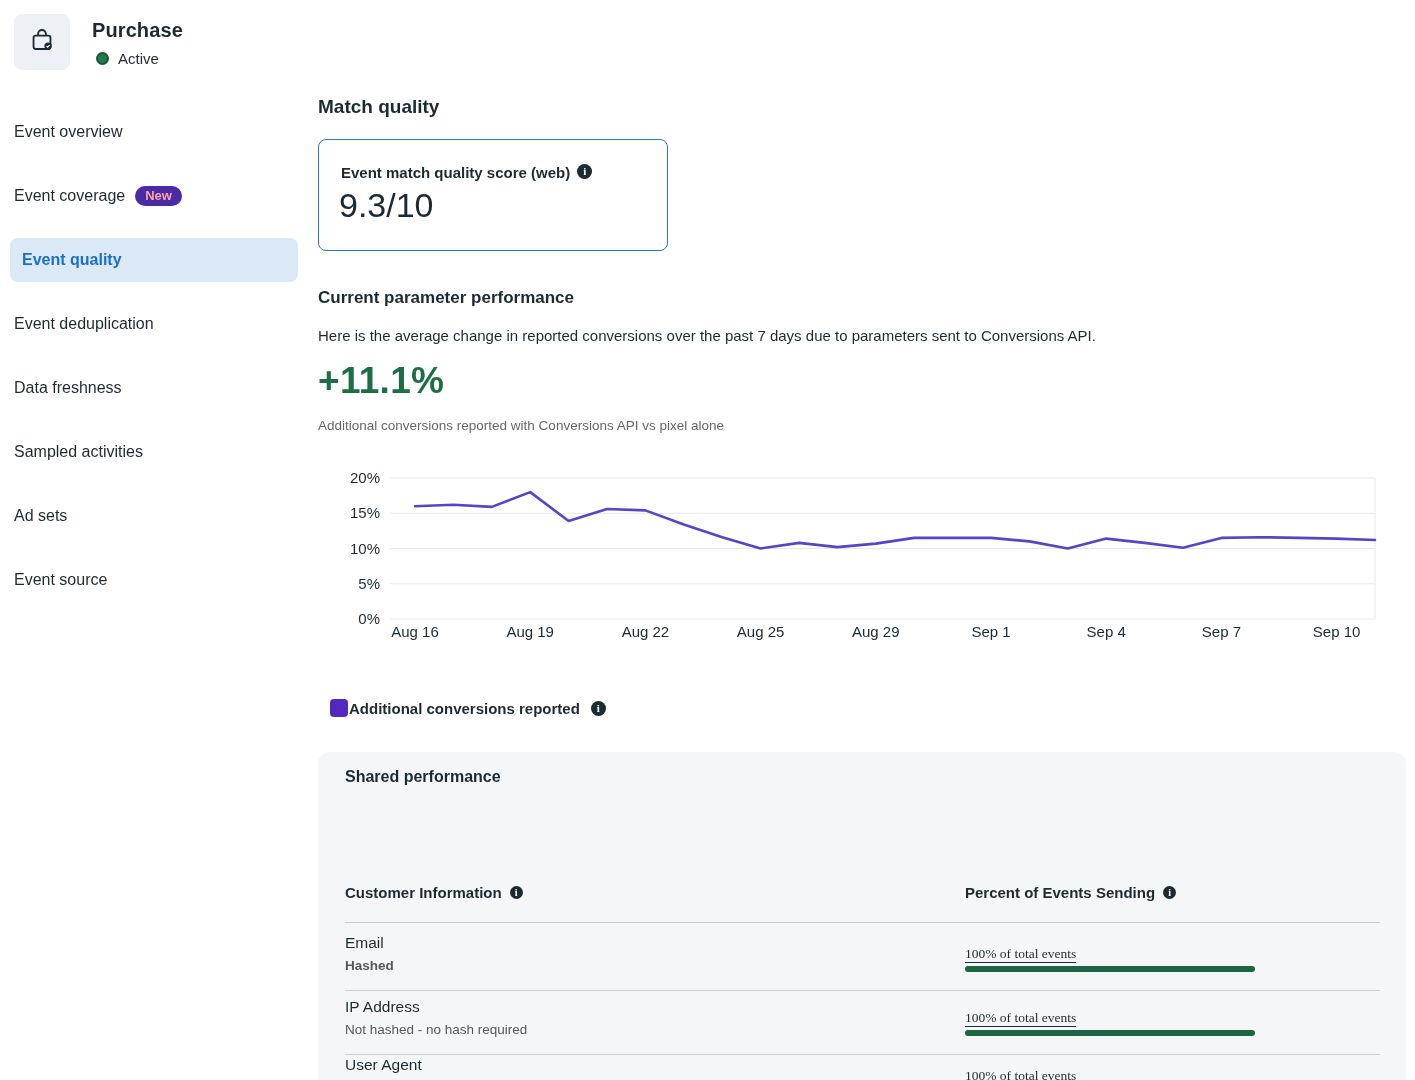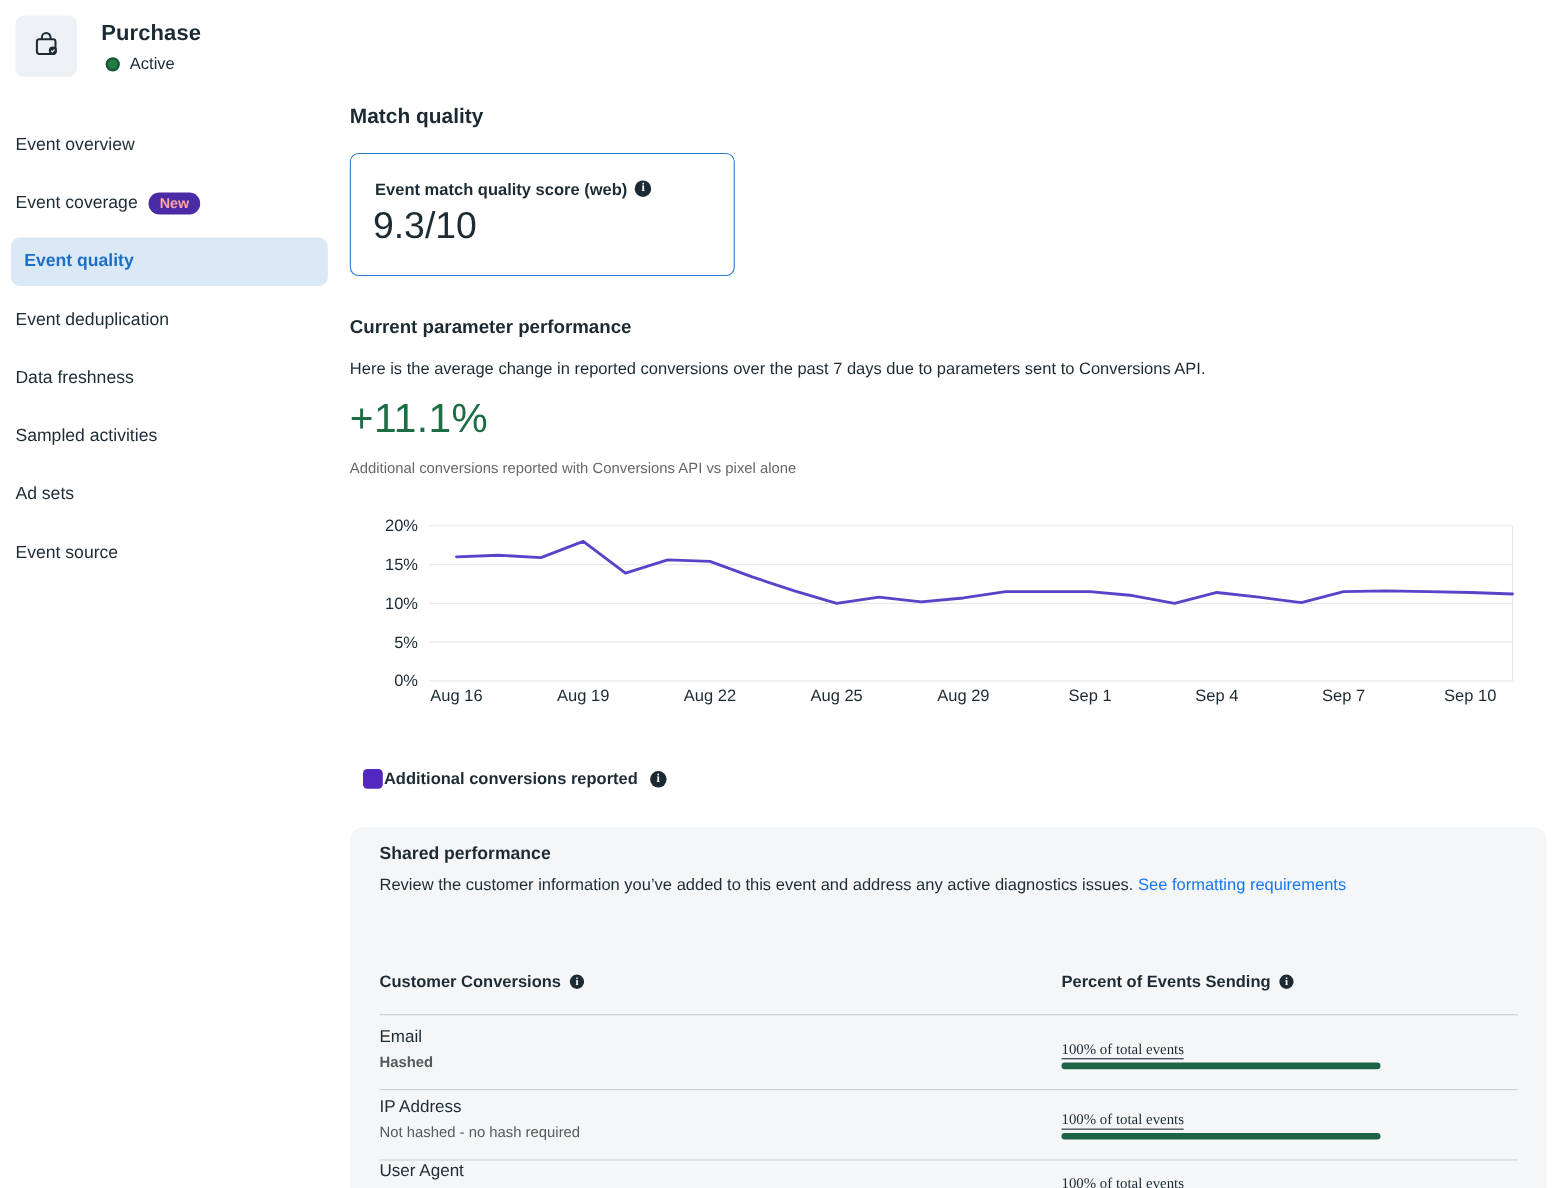--- a/index.html
+++ b/index.html
@@ -13,36 +13,36 @@
 
   
   .event-icon-box{left:14px;top:14px;width:56px;height:56px;background:#edf1f5;border-radius:8px;
     display:flex;align-items:center;justify-content:center;}
   .event-title{left:92px;top:19px;font-size:20px;font-weight:700;letter-spacing:.1px;}
   .status-row{left:96px;top:50px;display:flex;align-items:center;gap:9px;}
   .status-dot{width:13px;height:13px;border-radius:50%;background:#237b47;border:2px solid #17563a;box-sizing:border-box;}
   .status-label{font-size:15px;}
 
   
-  #sidebar{left:10px;top:110px;width:288px;display:flex;flex-direction:column;gap:9px;}
+  #sidebar{left:10px;top:110px;width:288px;display:flex;flex-direction:column;gap:20px;}
   .side-item{height:44px;display:flex;align-items:center;gap:10px;padding:0 12px 0 4px;
     font-size:16px;border-radius:8px;cursor:pointer;color:#1c2b33;}
   .side-item.selected{background:#dbe8f6;color:#1c6fc7;font-weight:700;padding-left:12px;}
   .badge-new{background:#4b2aa5;color:#fca5a5;font-size:13px;font-weight:700;
     padding:3px 10px 4px;border-radius:999px;line-height:1;}
 
   
   .h-match{left:318px;top:96px;font-size:19px;font-weight:700;}
   .score-card{left:318px;top:139px;width:348px;height:110px;border:1px solid #2d78d4;border-radius:8px;background:#fff;}
   .score-card .label{position:absolute;left:22px;top:24px;font-size:15px;font-weight:700;display:flex;gap:7px;}
   .score-card .score{position:absolute;left:20px;top:46px;font-size:34px;font-weight:400;}
 
   .h-perf{left:318px;top:288px;font-size:17px;font-weight:700;}
   .perf-desc{left:318px;top:327px;font-size:15px;width:1080px;}
-  .perf-delta{left:318px;top:360px;font-size:37px;font-weight:400;color:#1e6e45;letter-spacing:.3px;}
+  .perf-delta{left:318px;top:360px;font-size:37px;font-weight:700;color:#1e6e45;letter-spacing:.3px;}
   .perf-caption{left:318px;top:418px;font-size:13.5px;color:#65676b;}
 
   .legend{left:330px;top:699px;display:flex;align-items:center;gap:1px;}
   .legend-swatch{width:18px;height:18px;border-radius:4px;background:#5228be;}
   .legend-label{font-size:15px;font-weight:700;}
 
   .info-icon{display:inline-block;width:15px;height:15px;border-radius:50%;background:#1c2b33;color:#fff;
     font-family:"Liberation Serif",serif;font-weight:700;font-size:11px;line-height:15px;text-align:center;flex:0 0 auto;}
   .info-icon.small{width:13px;height:13px;font-size:10px;line-height:13px;}
   .info-icon::before{content:"i";}
@@ -150,26 +150,22 @@
   </svg>
 
 <div class="abs legend">
   <span class="legend-swatch"></span>
   <span class="legend-label">Additional conversions reported</span>
   <span class="info-icon" style="margin-left:10px;"></span>
 </div>
 
 <div class="abs panel">
   <div class="panel-title">Shared performance</div>
-  <div class="panel-desc">
-    <span>Review the customer information you’ve added to this event and address any active diagnostics issues.</span>
-    <a>See formatting requirements</a>
-  </div>
   <div class="tbl-head-left">
-    <span>Customer Conversions</span>
+    <span>Customer Information</span>
     <span class="info-icon small"></span>
   </div>
   <div class="tbl-head-right">
     <span>Percent of Events Sending</span>
     <span class="info-icon small"></span>
   </div>
   <div class="tbl-divider" style="top:170px;background:#c6ccd2;"></div>
   <div id="param-rows">
       <div class="row-name" style="top: 182px;">Email</div>
       <div class="row-sub" style="top: 206px; font-weight: bold;">Hashed</div>

